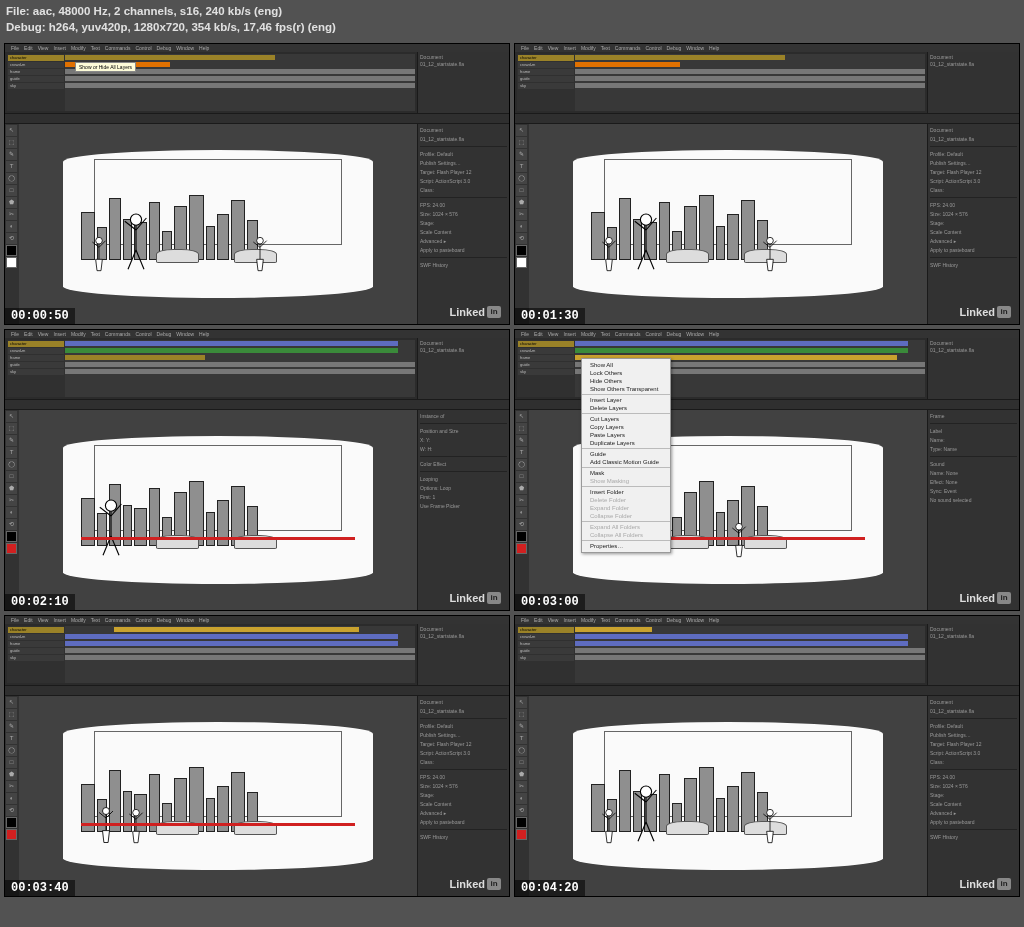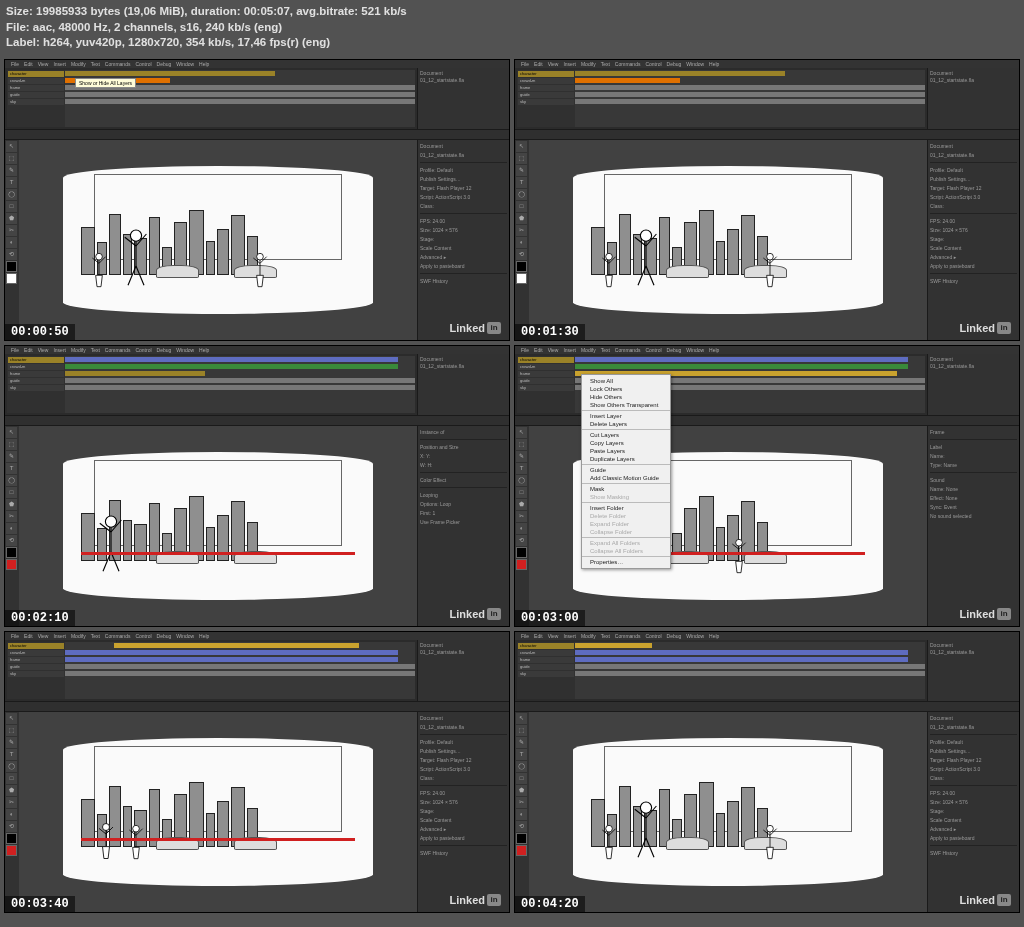--- a/index.html
+++ b/index.html
@@ -257,23 +257,22 @@
     border-top: 1px solid #bbb;
     margin: 1px 0;
     padding: 0;
   }
   .context-menu .dim { color: #aaa; }
 </style>
 </head>
 <body>
 
 <div class="header">
-  <div><span class="label">Size:</span> <span>19985933 bytes (19,06 MiB), duration: 00:05:07, avg.bitrate: 521 kb/s</span></div>
   <div><span class="label">File:</span> <span>aac, 48000 Hz, 2 channels, s16, 240 kb/s (eng)</span></div>
-  <div><span class="label">Label:</span> <span>h264, yuv420p, 1280x720, 354 kb/s, 17,46 fps(r) (eng)</span></div>
+  <div><span class="label">Debug:</span> <span>h264, yuv420p, 1280x720, 354 kb/s, 17,46 fps(r) (eng)</span></div>
 </div>
 
 <div class="grid">
   <div class="thumb">
     <div class="menubar">
       <span>File</span>
         <span>Edit</span>
         <span>View</span>
         <span>Insert</span>
         <span>Modify</span>

